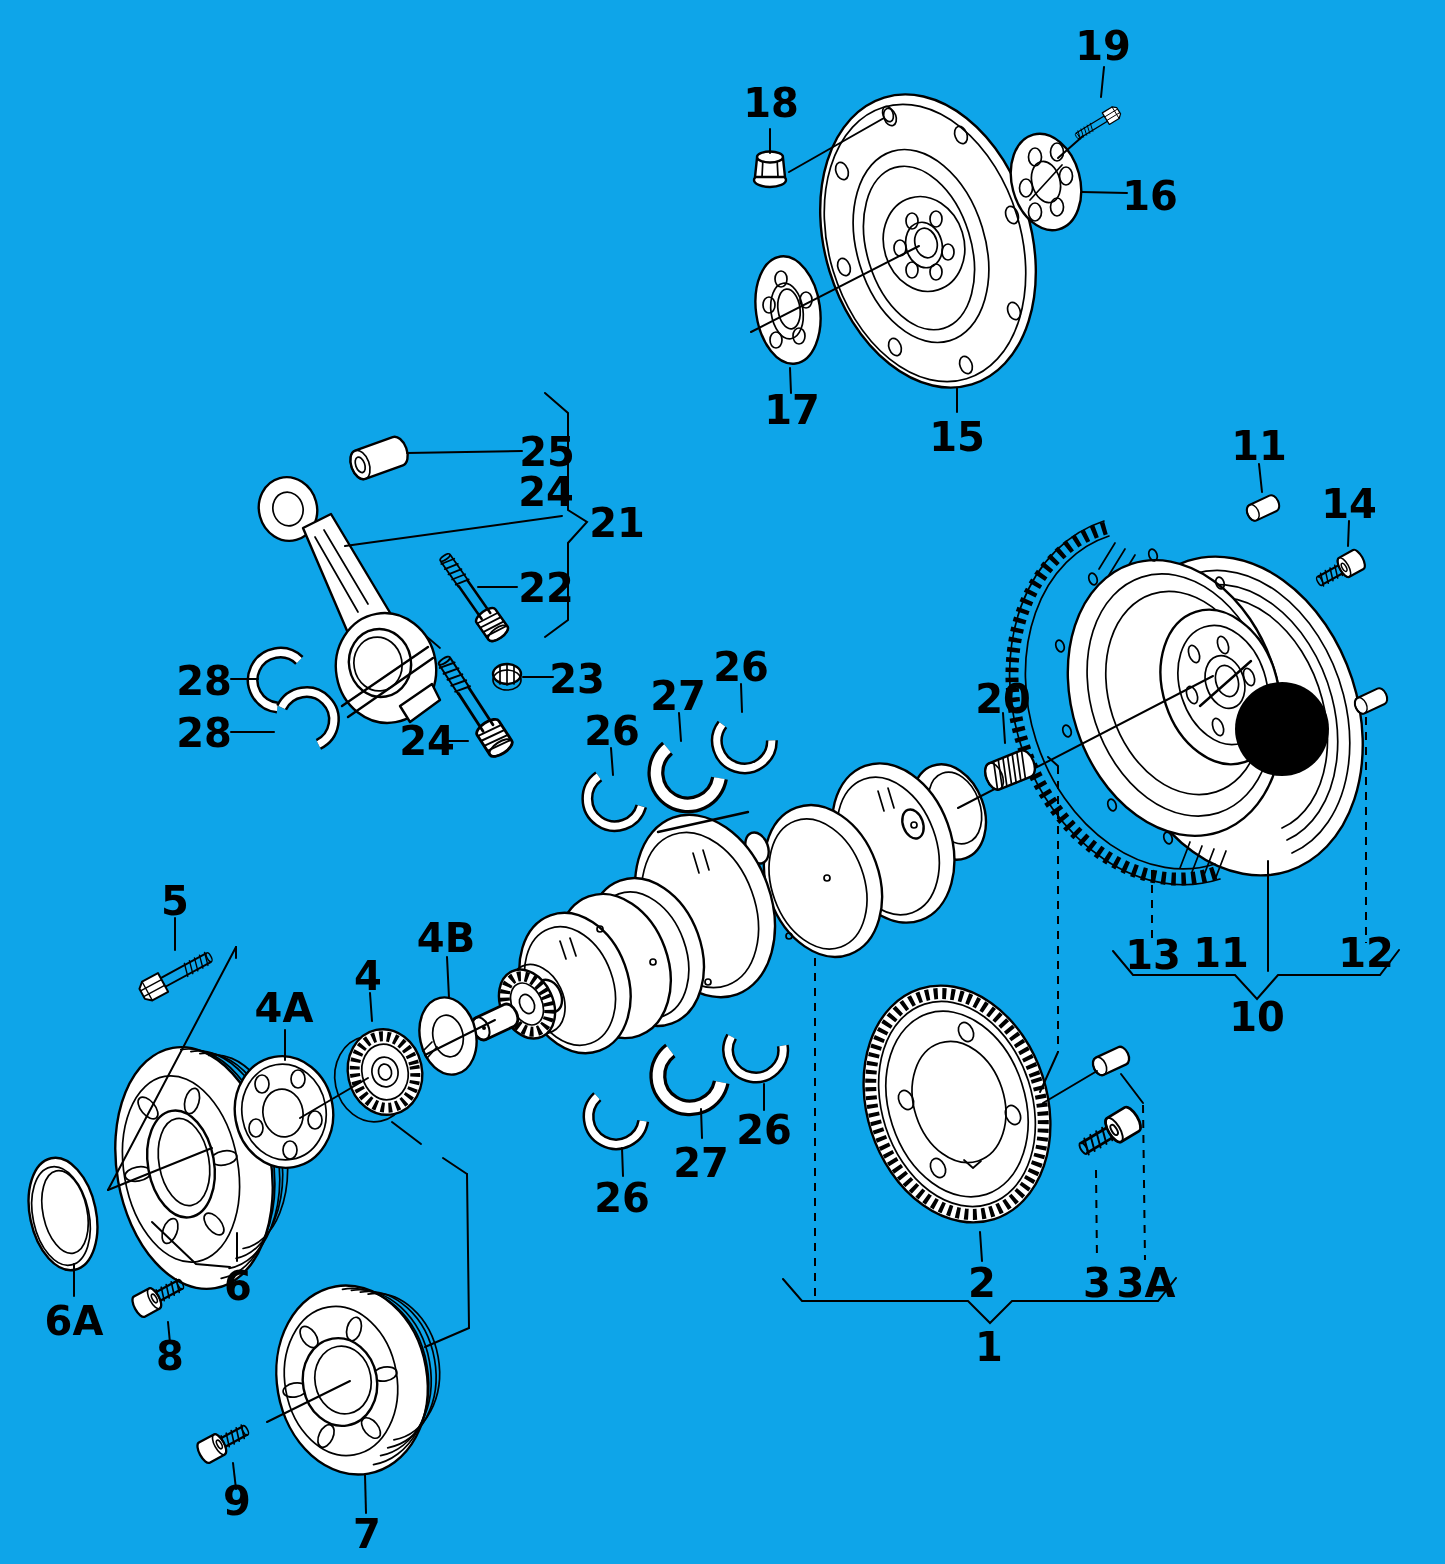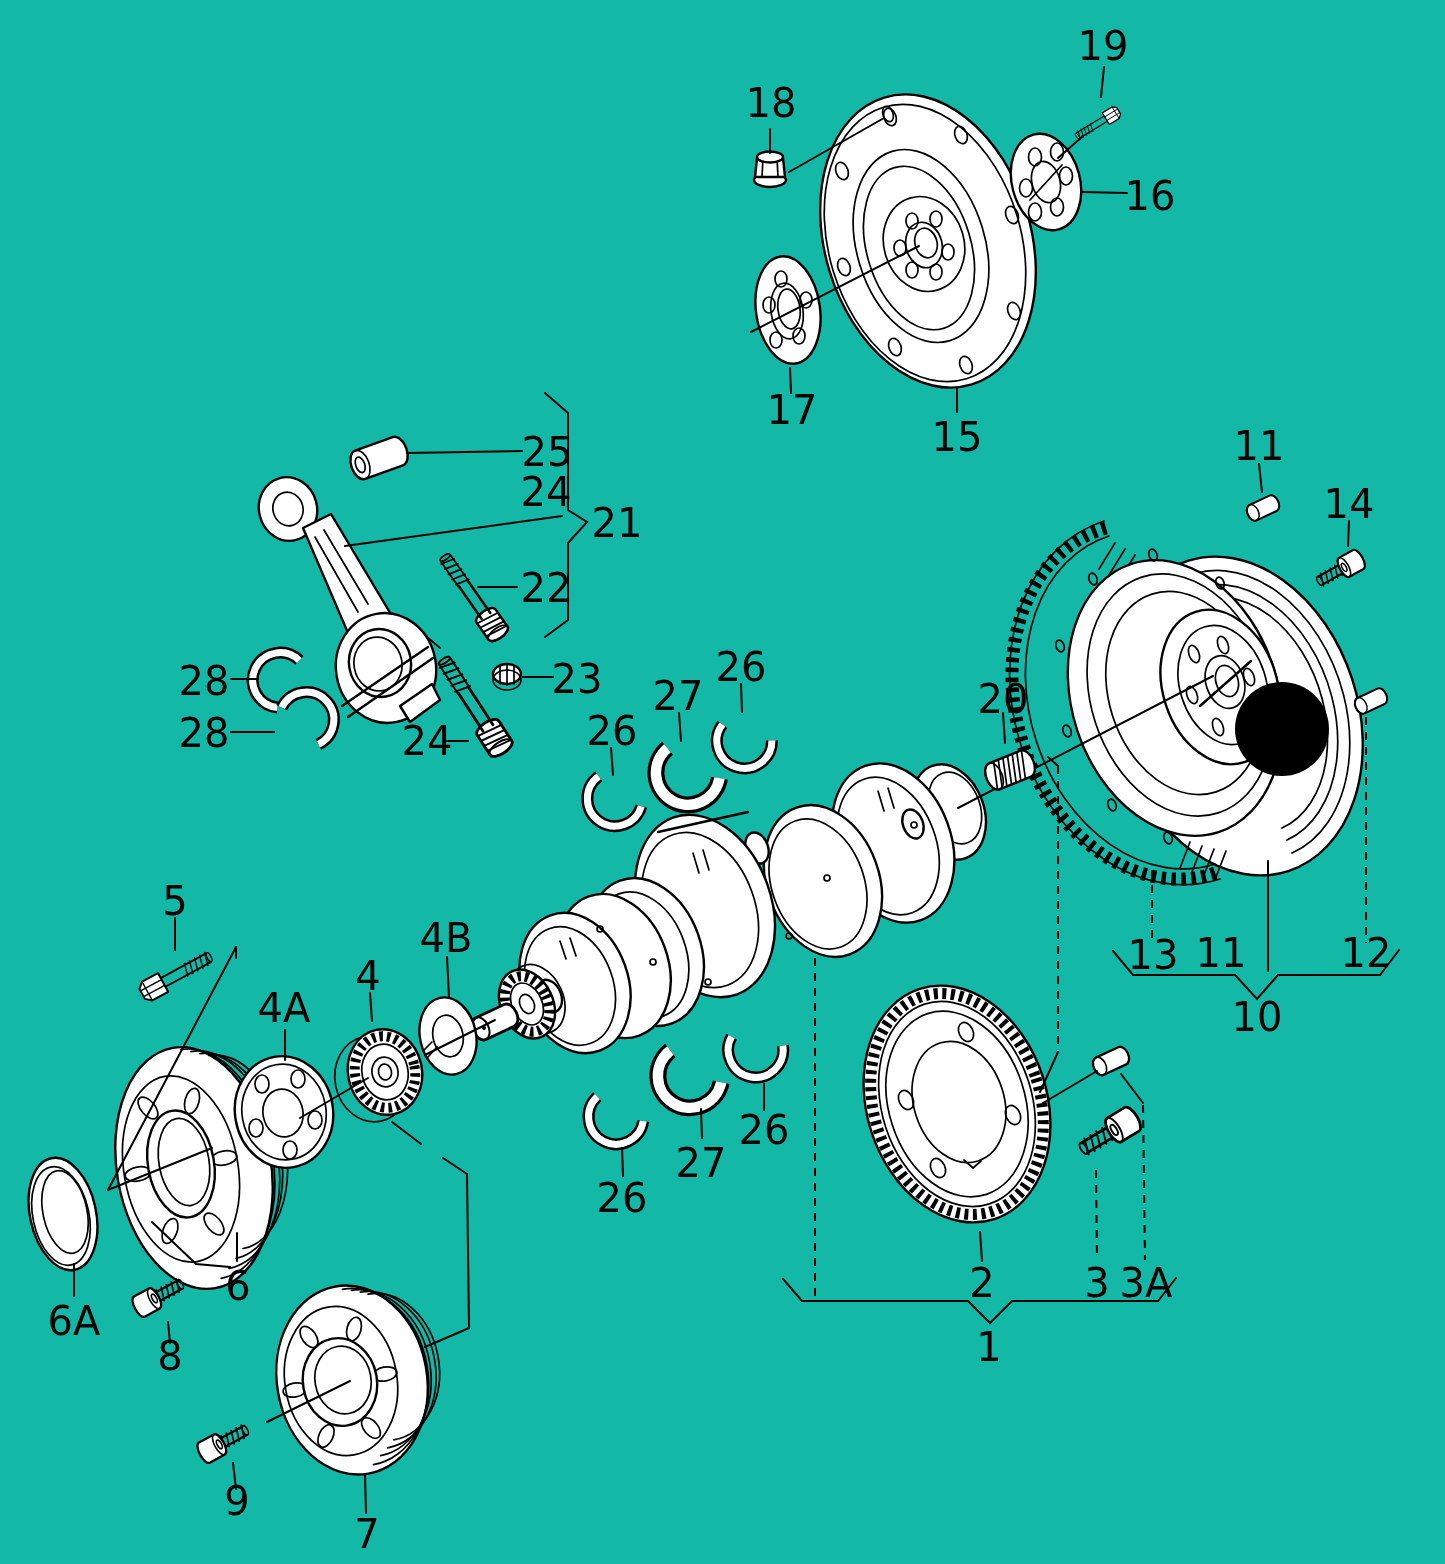--- a/index.html
+++ b/index.html
@@ -1,16 +1,16 @@
 <!DOCTYPE html>
 <html><head>
 <meta charset="utf-8">
 <style>
   html,body{margin:0;padding:0;background:#ffffff;}
-  #page{position:relative;width:1445px;height:1564px;background:#14b8a6;overflow:hidden;}
+  #page{position:relative;width:1445px;height:1564px;background:#0ea5e9;overflow:hidden;font-weight:bold;}
   svg{position:absolute;left:0;top:0;}
   .o  {fill:#ffffff;stroke:#000000;stroke-width:2.4;stroke-linecap:round;stroke-linejoin:round;}
   .l  {fill:none;stroke:#000000;stroke-width:2.4;stroke-linecap:round;stroke-linejoin:round;}
   .t  {fill:none;stroke:#000000;stroke-width:1.7;stroke-linecap:round;stroke-linejoin:round;}
   .ld {fill:none;stroke:#000000;stroke-width:2;stroke-linecap:round;}
   .ldd{fill:none;stroke:#000000;stroke-width:2;stroke-dasharray:8 7;stroke-linecap:butt;}
   .band13{fill:none;stroke:#000000;stroke-width:13;stroke-dasharray:4.5 5.5;}
   .band11{fill:none;stroke:#000000;stroke-width:11;stroke-dasharray:4 4.5;}
   .band9 {fill:none;stroke:#000000;stroke-width:10;stroke-dasharray:3.5 4;}
   .sbk {fill:none;stroke:#000000;stroke-width:12;stroke-linecap:butt;}

